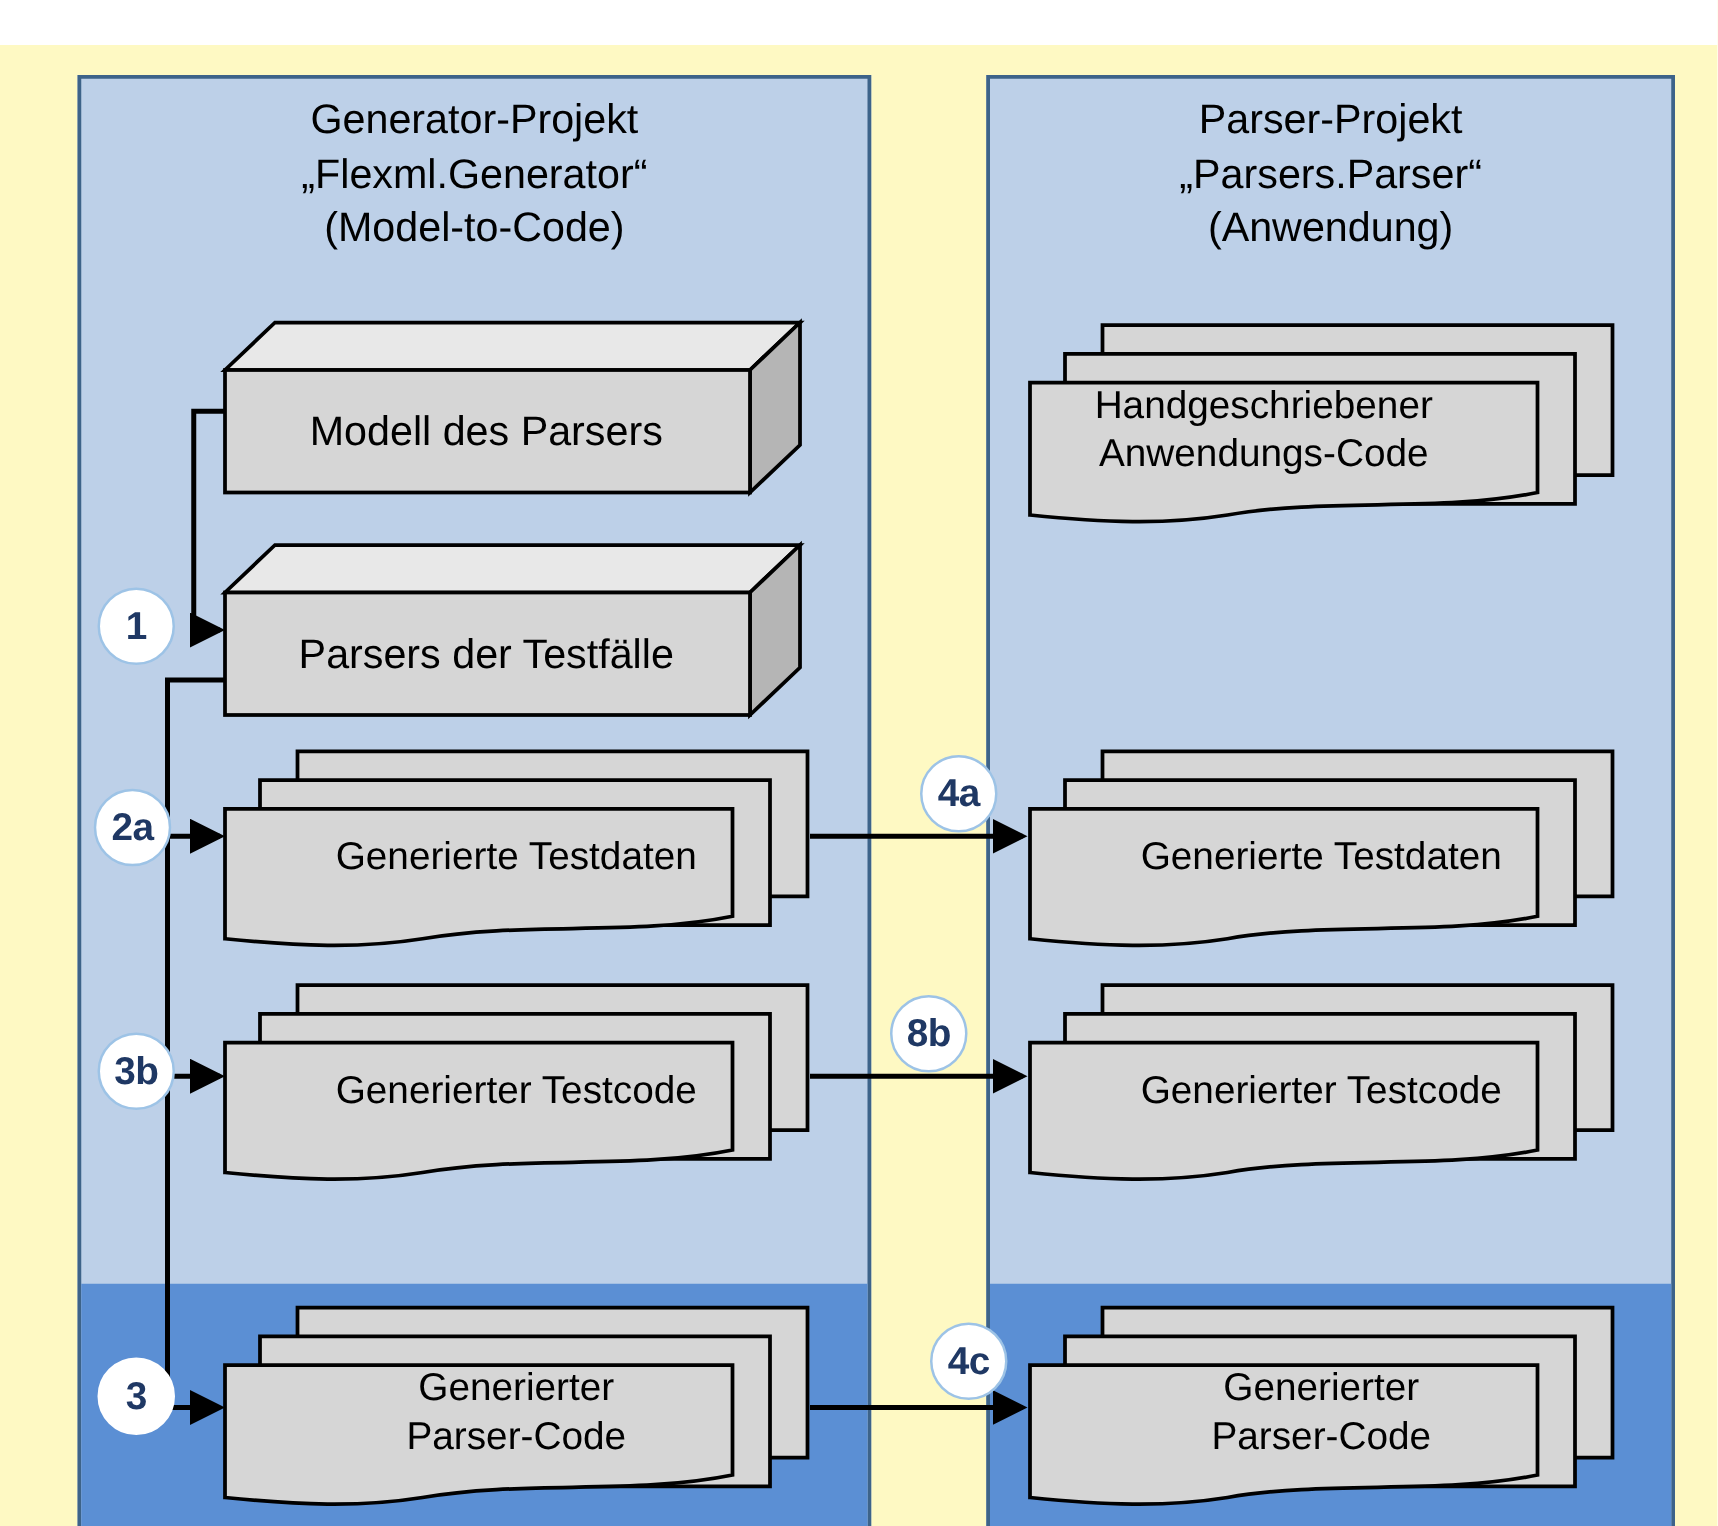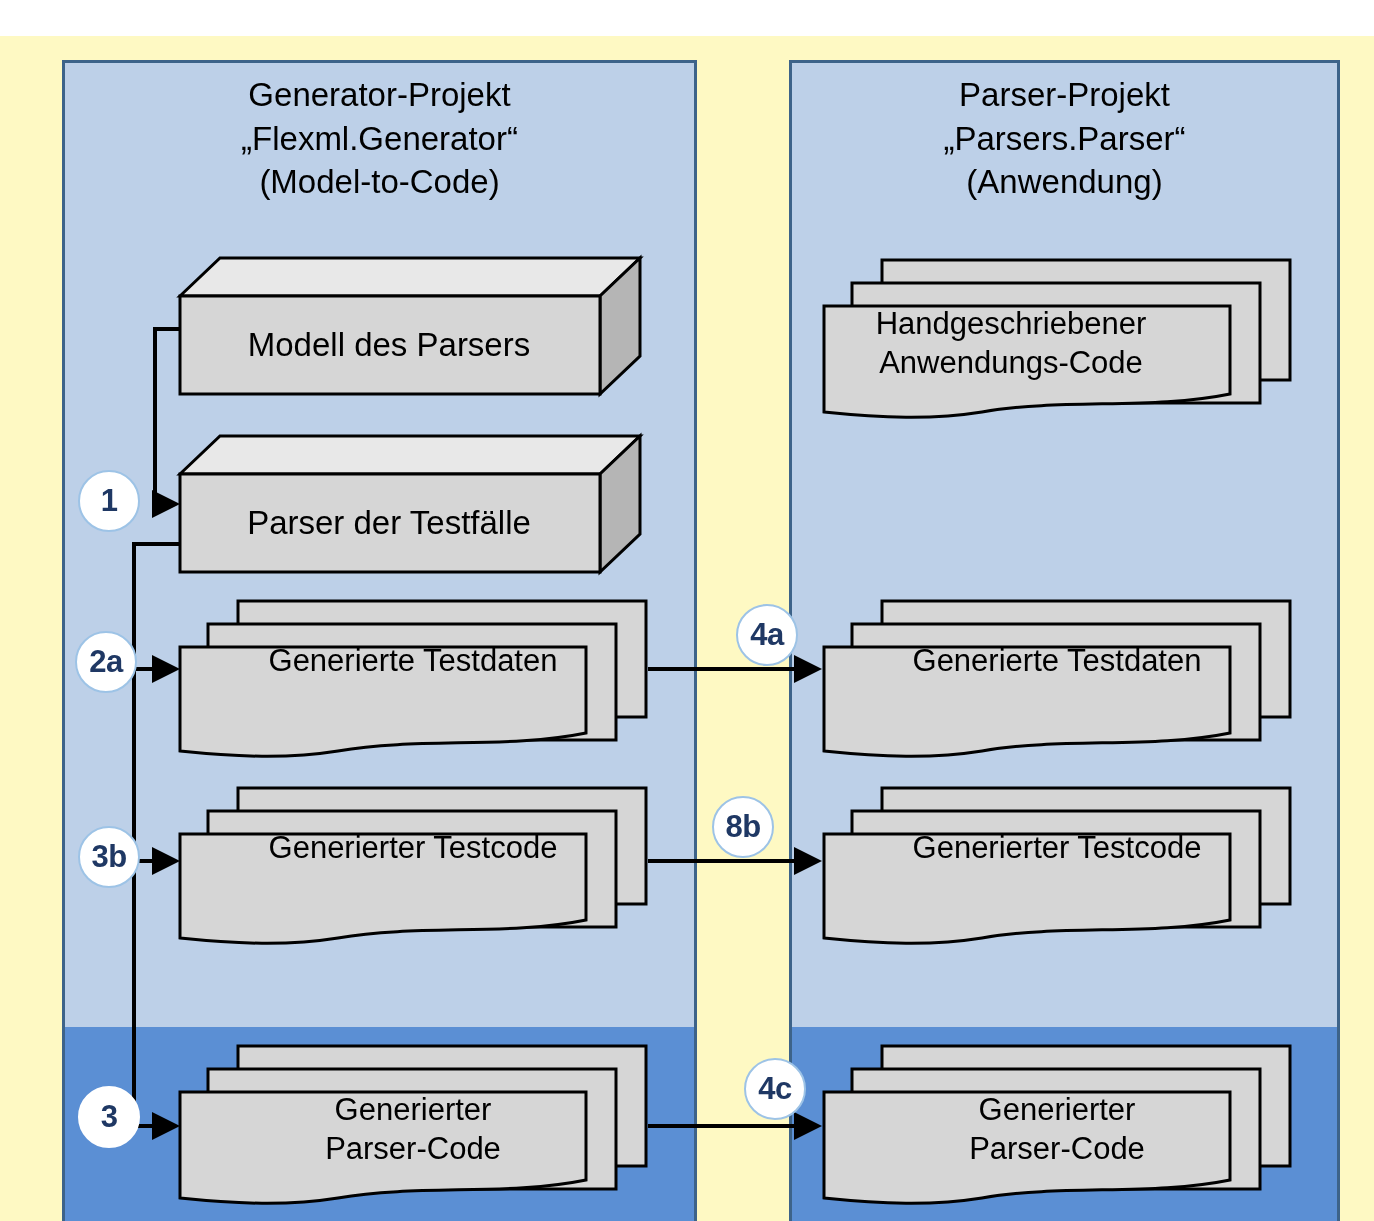--- a/index.html
+++ b/index.html
@@ -49,21 +49,21 @@
     box-sizing:border-box;
     text-align:center;
   }
 
   
   .docs{position:absolute;}
   .docs svg{display:block;overflow:visible;}
   .docs .docs-label{
     position:absolute;
     left:0; width:100%;
-    top:14px; height:96px;
+    top:38px; height:96px;
     display:flex;align-items:center;justify-content:center;
     font-size:31px;line-height:1.25;color:#000;
     white-space:pre-line;text-align:center;
     padding:0 14px 0 14px;
     box-sizing:border-box;
   }
   .docs .docs-label.two-line{height:128px;top:22px;}
 
   
   .badge{
@@ -111,21 +111,21 @@
     </svg>
     <div class="cube-label">Modell des Parsers</div>
   </div>
 
   <div class="cube" style="left:180px;top:400px;width:460px;height:136px;">
     <svg width="460" height="136" viewBox="0 0 460 136">
       <polygon points="0,38 40,0 460,0 420,38" fill="#e8e8e8" stroke="#000" stroke-width="3"></polygon>
       <polygon points="420,38 460,0 460,98 420,136" fill="#b5b5b5" stroke="#000" stroke-width="3"></polygon>
       <rect x="0" y="38" width="420" height="98" fill="#d6d6d6" stroke="#000" stroke-width="3"></rect>
     </svg>
-    <div class="cube-label">Parser der Testfälle</div>
+    <div class="cube-label">Parsers der Testfälle</div>
   </div>
 
   <div class="docs" style="left:178px;top:563px;width:470px;height:162px;">
     <svg width="470" height="162" viewBox="0 0 470 162">
       <path d="M60,2 H468 V118 H60 Z" fill="#d6d6d6" stroke="#000" stroke-width="3"></path>
       <path d="M30,25 H438 V141 H30 Z" fill="#d6d6d6" stroke="#000" stroke-width="3"></path>
       <path d="M2,48 H408 V134 C330,150 240,138 160,152 C110,160 60,158 2,152 Z" fill="#d6d6d6" stroke="#000" stroke-width="3"></path>
     </svg>
     <div class="docs-label">Generierte Testdaten</div>
   </div>

